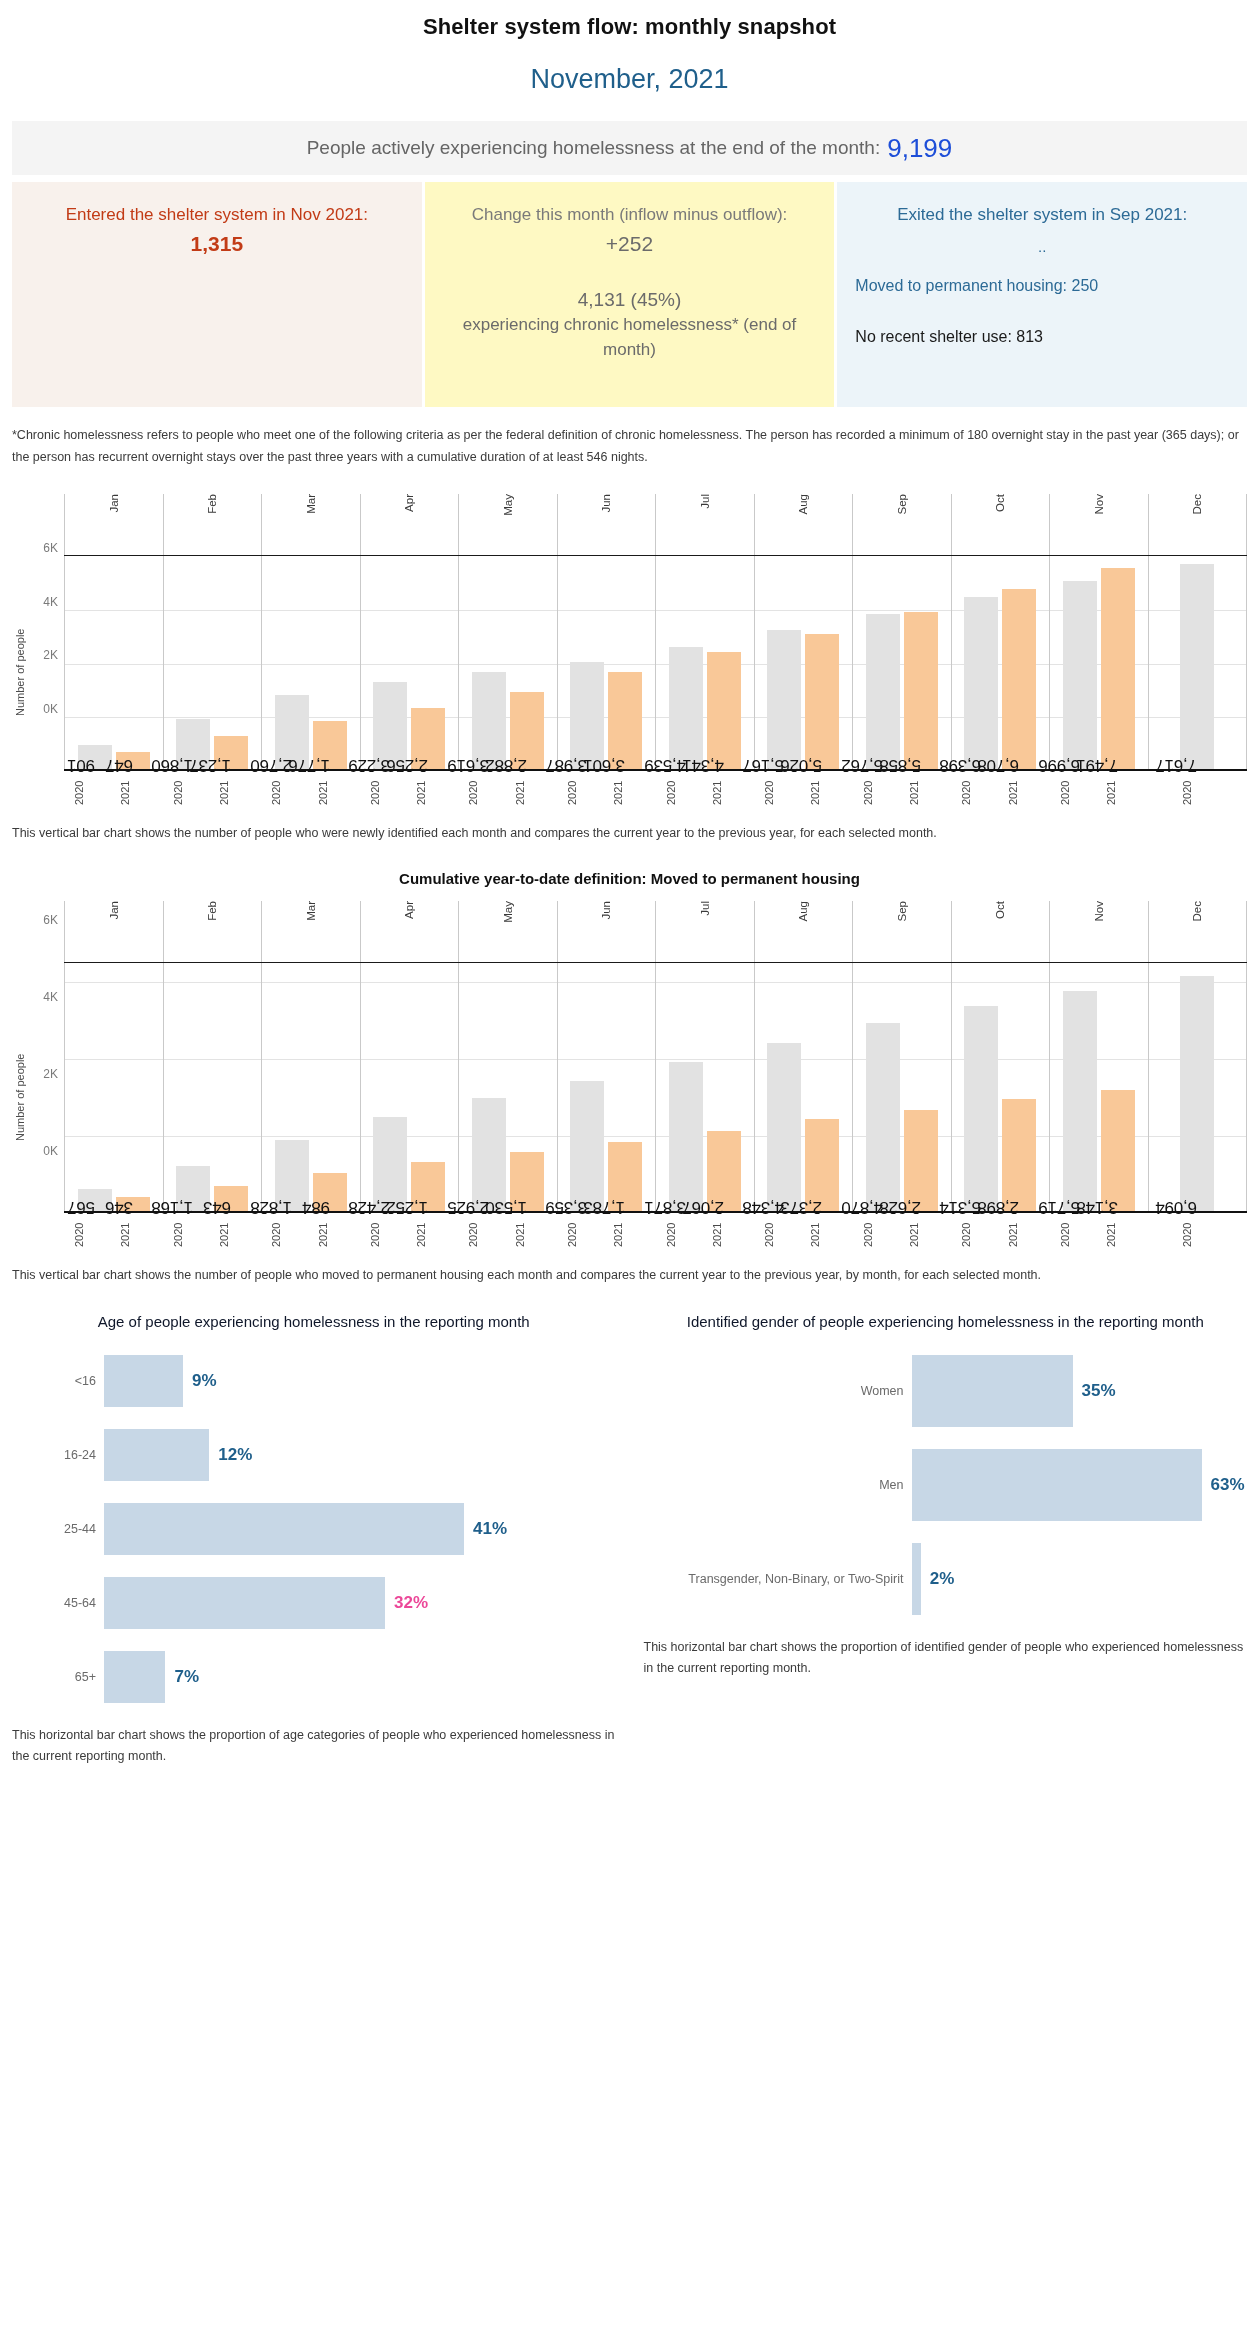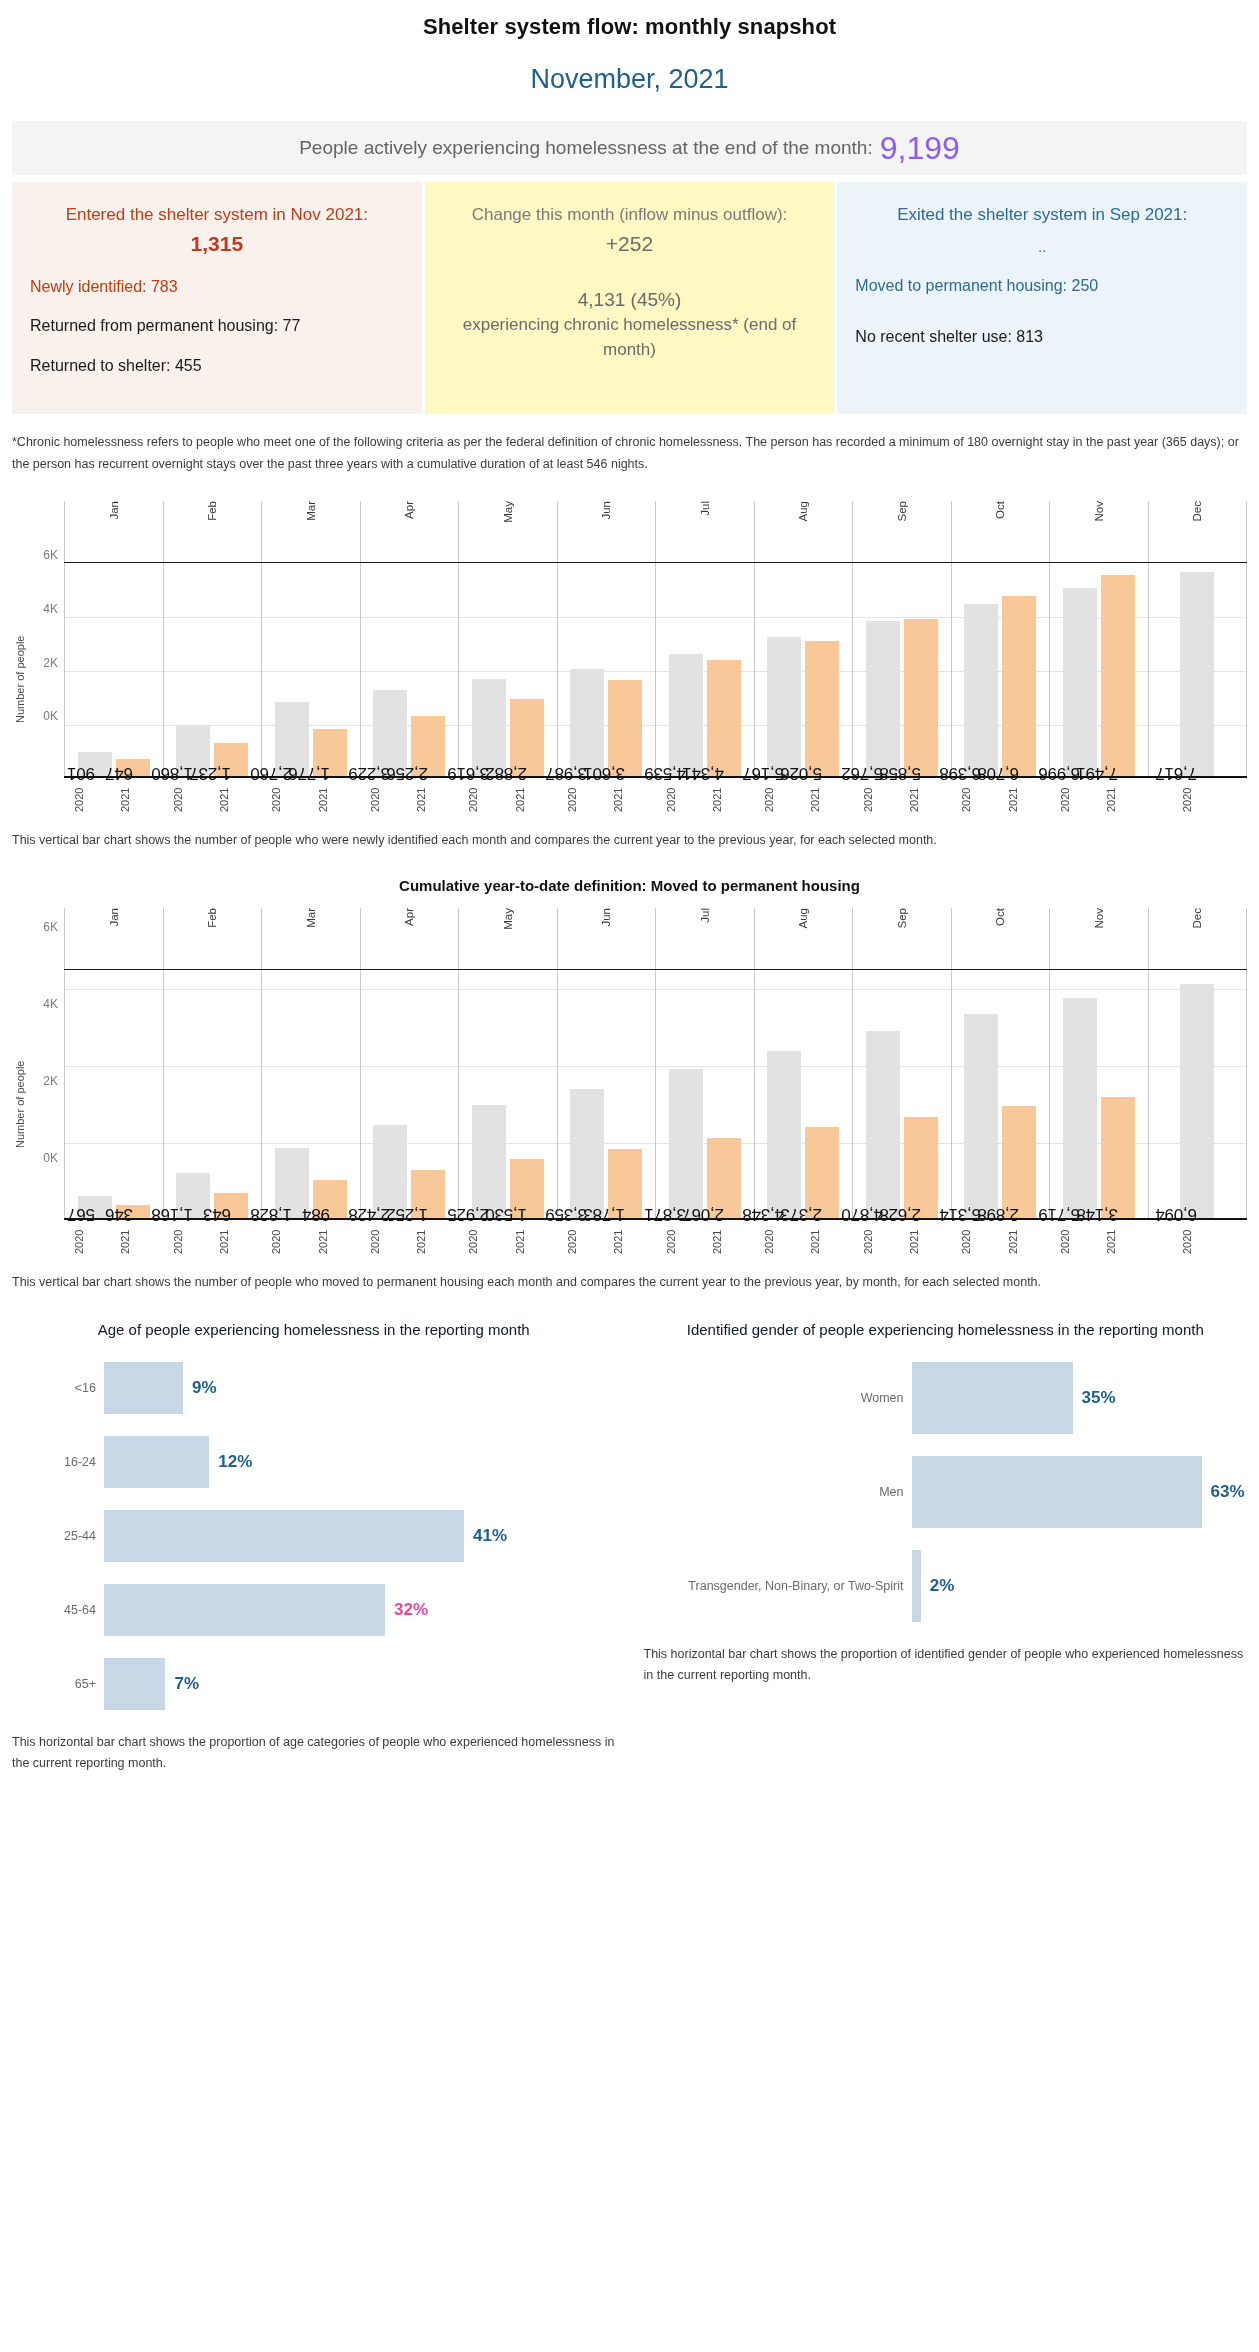--- a/index.html
+++ b/index.html
@@ -36,22 +36,22 @@
     background: #f4f4f4;
     height: 54px;
     display: flex;
     align-items: center;
     justify-content: center;
     font-size: 19px;
     color: #656565;
     font-weight: normal;
   }
   .active-banner .big {
-    font-size: 32px;
-    color: #8b5cf6;
+    font-size: 26px;
+    color: #1d4ed8;
     margin-left: 7px;
     font-weight: normal;
   }
 
   
   .panels {
     margin: 7px 12px 0 12px;
     display: flex;
     gap: 3px;
     align-items: stretch;
@@ -302,25 +302,20 @@
   <div class="active-banner">
     <span>People actively experiencing homelessness at the end of the month:</span>
     <span class="big">9,199</span>
   </div>
 
   <div class="panels">
 
     <div class="panel panel-in">
       <div class="p-head">Entered the shelter system in Nov 2021:</div>
       <div class="p-big">1,315</div>
-      <div class="p-lines">
-        <div class="p-line accent-red">Newly identified: 783</div>
-        <div class="p-line">Returned from permanent housing: 77</div>
-        <div class="p-line">Returned to shelter: 455</div>
-      </div>
     </div>
 
     <div class="panel panel-mid">
       <div class="p-head">Change this month (inflow minus outflow):</div>
       <div class="p-big">+252</div>
       <div class="p-sub">
         <div class="num">4,131 (45%)</div>
         <div>experiencing chronic homelessness* (end of month)</div>
       </div>
     </div>

